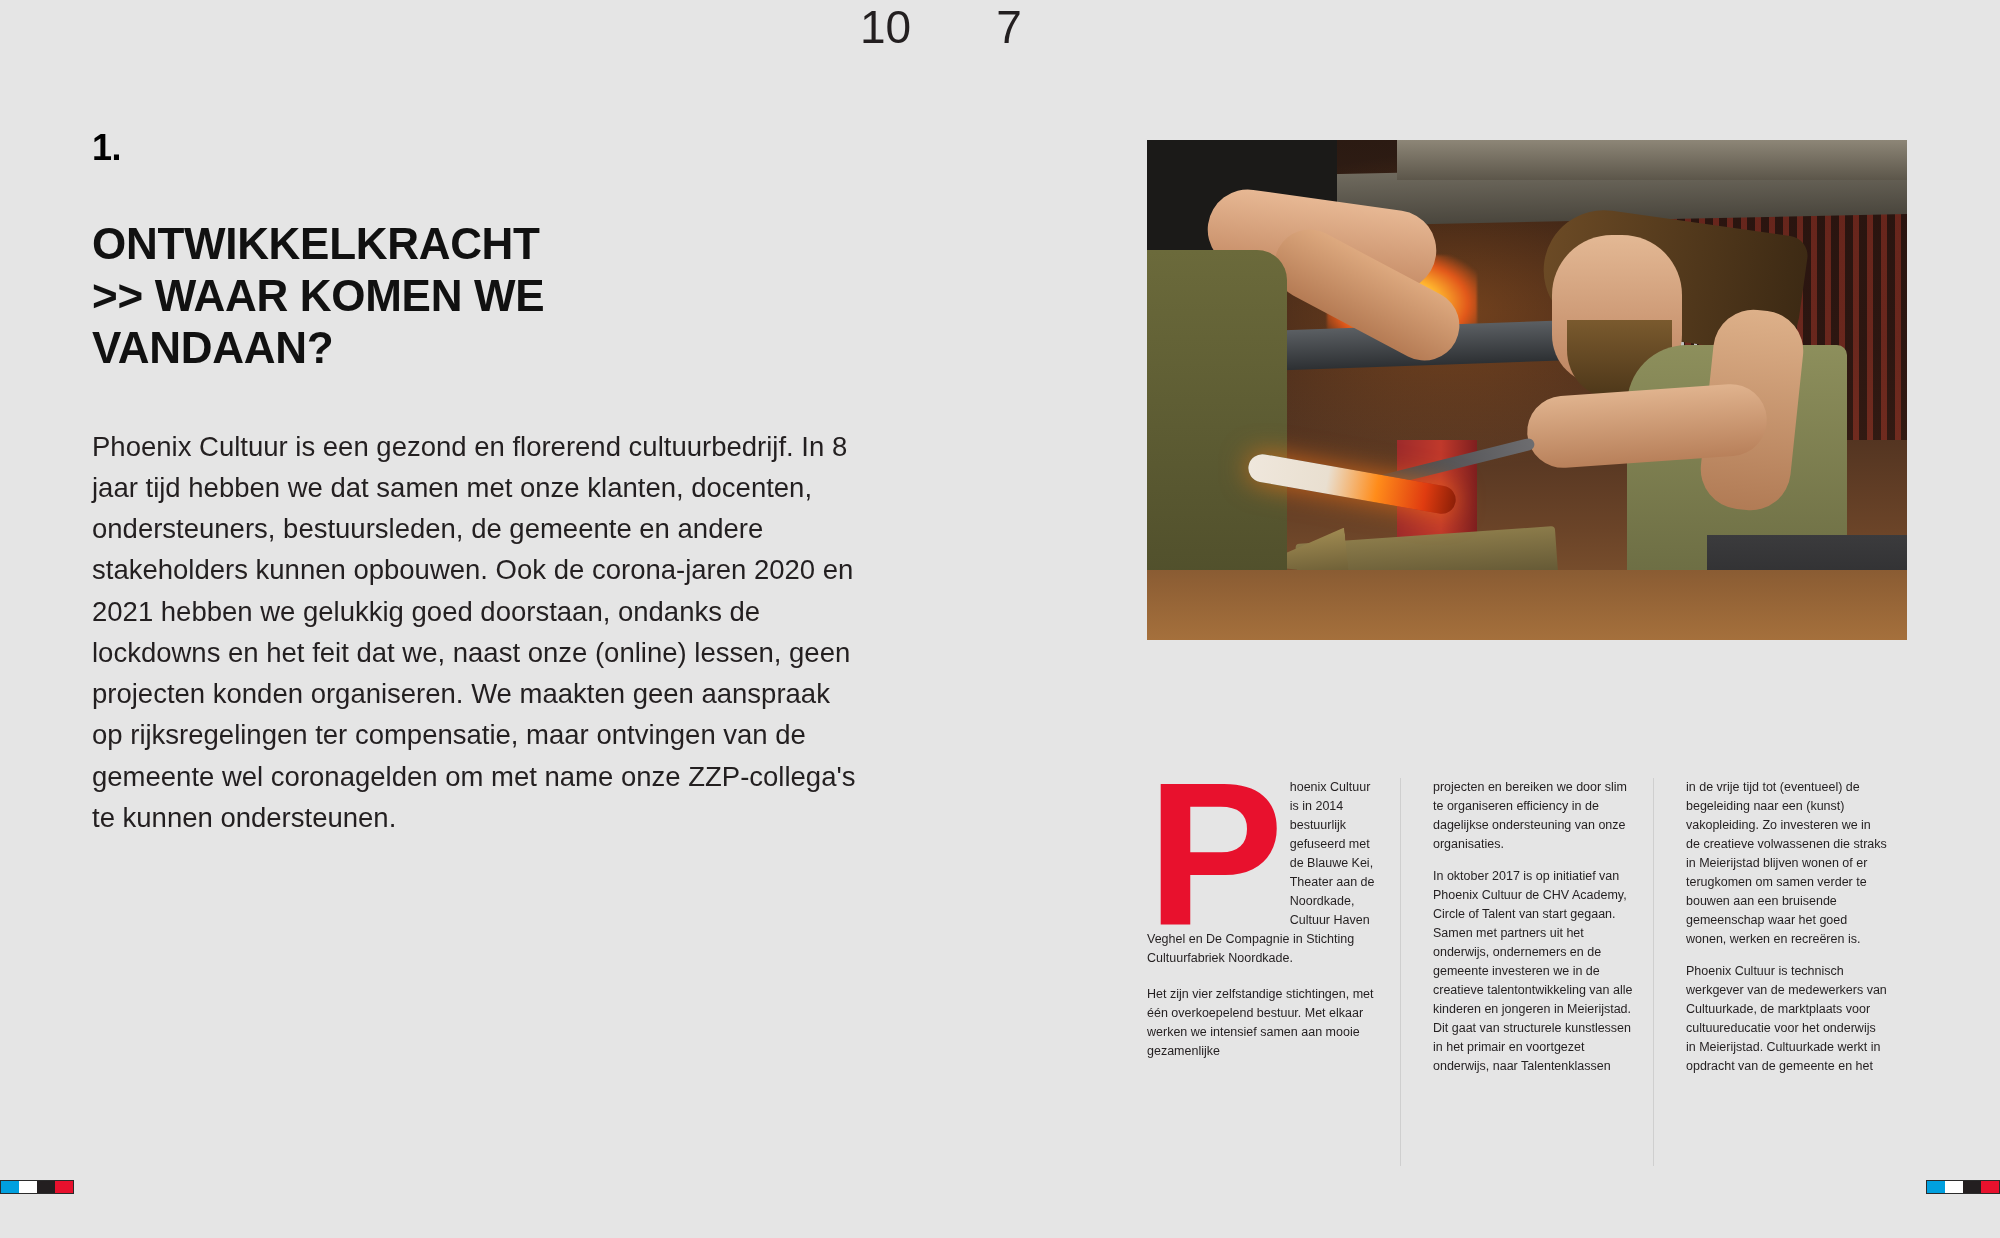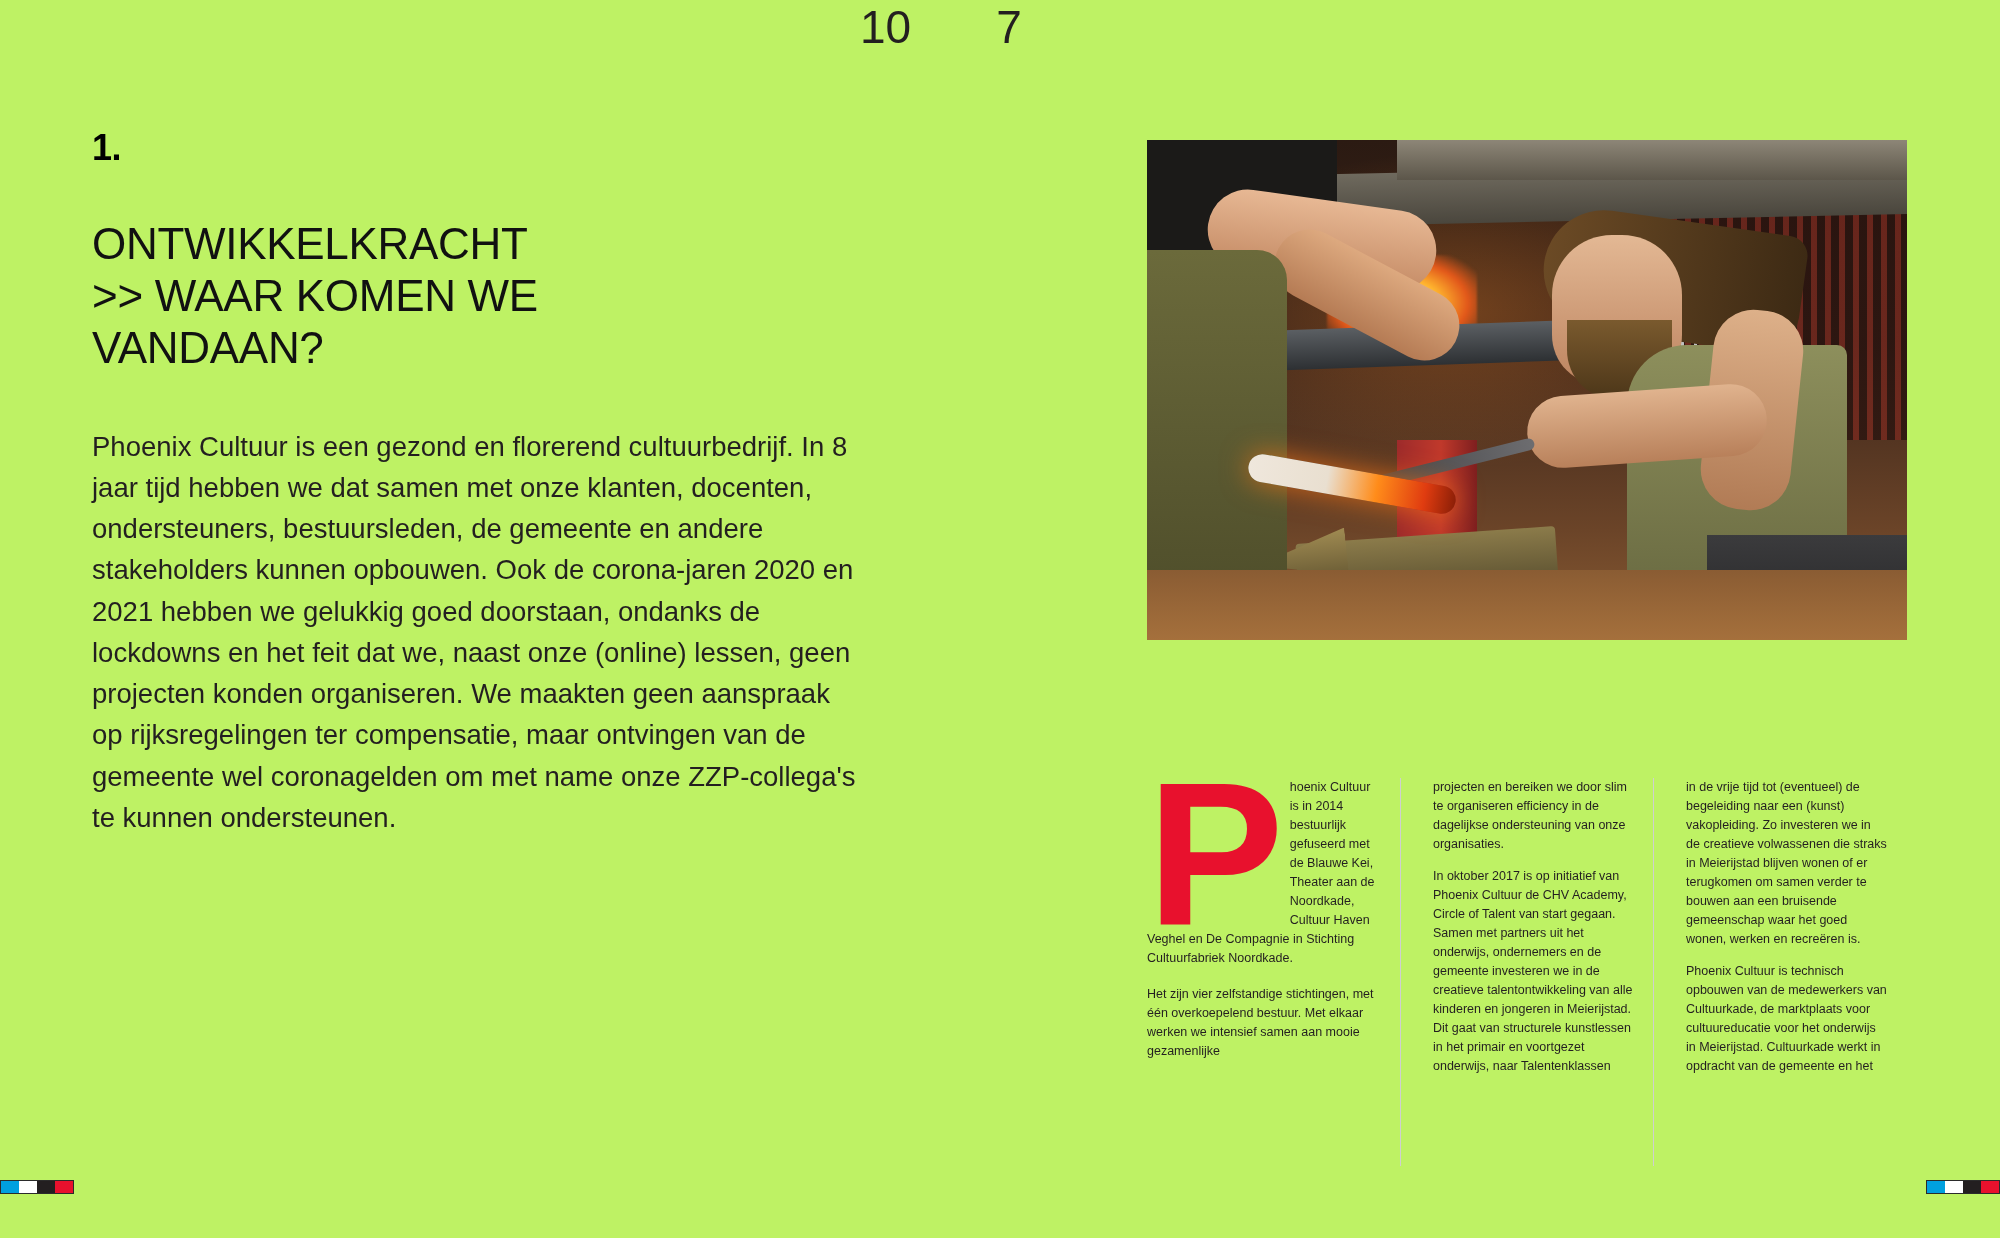--- a/index.html
+++ b/index.html
@@ -6,21 +6,21 @@
   html, body {
     margin: 0; padding: 0;
     width: 2000px; height: 1238px;
     background: #ffffff;
     font-family: "Liberation Sans", sans-serif;
     overflow: hidden;
   }
   .page {
     position: relative;
     width: 2000px; height: 1238px;
-    background: #bef264;
+    background: #e5e5e5;
   }
 
   
   .page-numbers {
     position: absolute;
     top: 0px; left: 860px;
     display: flex;
     gap: 85px;
     font-family: "Liberation Sans", sans-serif;
     font-size: 46px;
@@ -38,21 +38,21 @@
   .section-num {
     font-size: 36px;
     font-weight: bold;
     color: #000;
     letter-spacing: -0.5px;
     margin: 0 0 52px 0;
     line-height: 1;
   }
   .headline {
     font-size: 44px;
-    font-weight: normal;
+    font-weight: bold;
     color: #111;
     line-height: 1.18;
     letter-spacing: -0.3px;
     margin: 0 0 52px 0;
     text-transform: uppercase;
   }
   .body-text {
     font-size: 27.5px;
     line-height: 1.5;
     color: #231f20;
@@ -338,21 +338,21 @@
       </div>
     </div>
 
     <div class="col">
       <p>projecten en bereiken we door slim te organiseren efficiency in de dagelijkse ondersteuning van onze organisaties.</p>
       <p>In oktober 2017 is op initiatief van Phoenix Cultuur de CHV Academy, Circle of Talent van start gegaan. Samen met partners uit het onderwijs, ondernemers en de gemeente investeren we in de creatieve talentontwikkeling van alle kinderen en jongeren in Meierijstad. Dit gaat van structurele kunstlessen in het primair en voortgezet onderwijs, naar Talentenklassen</p>
     </div>
 
     <div class="col">
       <p>in de vrije tijd tot (eventueel) de begeleiding naar een (kunst) vakopleiding. Zo investeren we in de creatieve volwassenen die straks in Meierijstad blijven wonen of er terugkomen om samen verder te bouwen aan een bruisende gemeenschap waar het goed wonen, werken en recreëren is.</p>
-      <p>Phoenix Cultuur is technisch opbouwen van de medewerkers van Cultuurkade, de marktplaats voor cultuureducatie voor het onderwijs in Meierijstad. Cultuurkade werkt in opdracht van de gemeente en het</p>
+      <p>Phoenix Cultuur is technisch werkgever van de medewerkers van Cultuurkade, de marktplaats voor cultuureducatie voor het onderwijs in Meierijstad. Cultuurkade werkt in opdracht van de gemeente en het</p>
     </div>
 
   </div>
 
   <div class="regmark left">
     <span class="rm-cyan"></span>
     <span class="rm-white"></span>
     <span class="rm-black"></span>
     <span class="rm-red"></span>
   </div>

